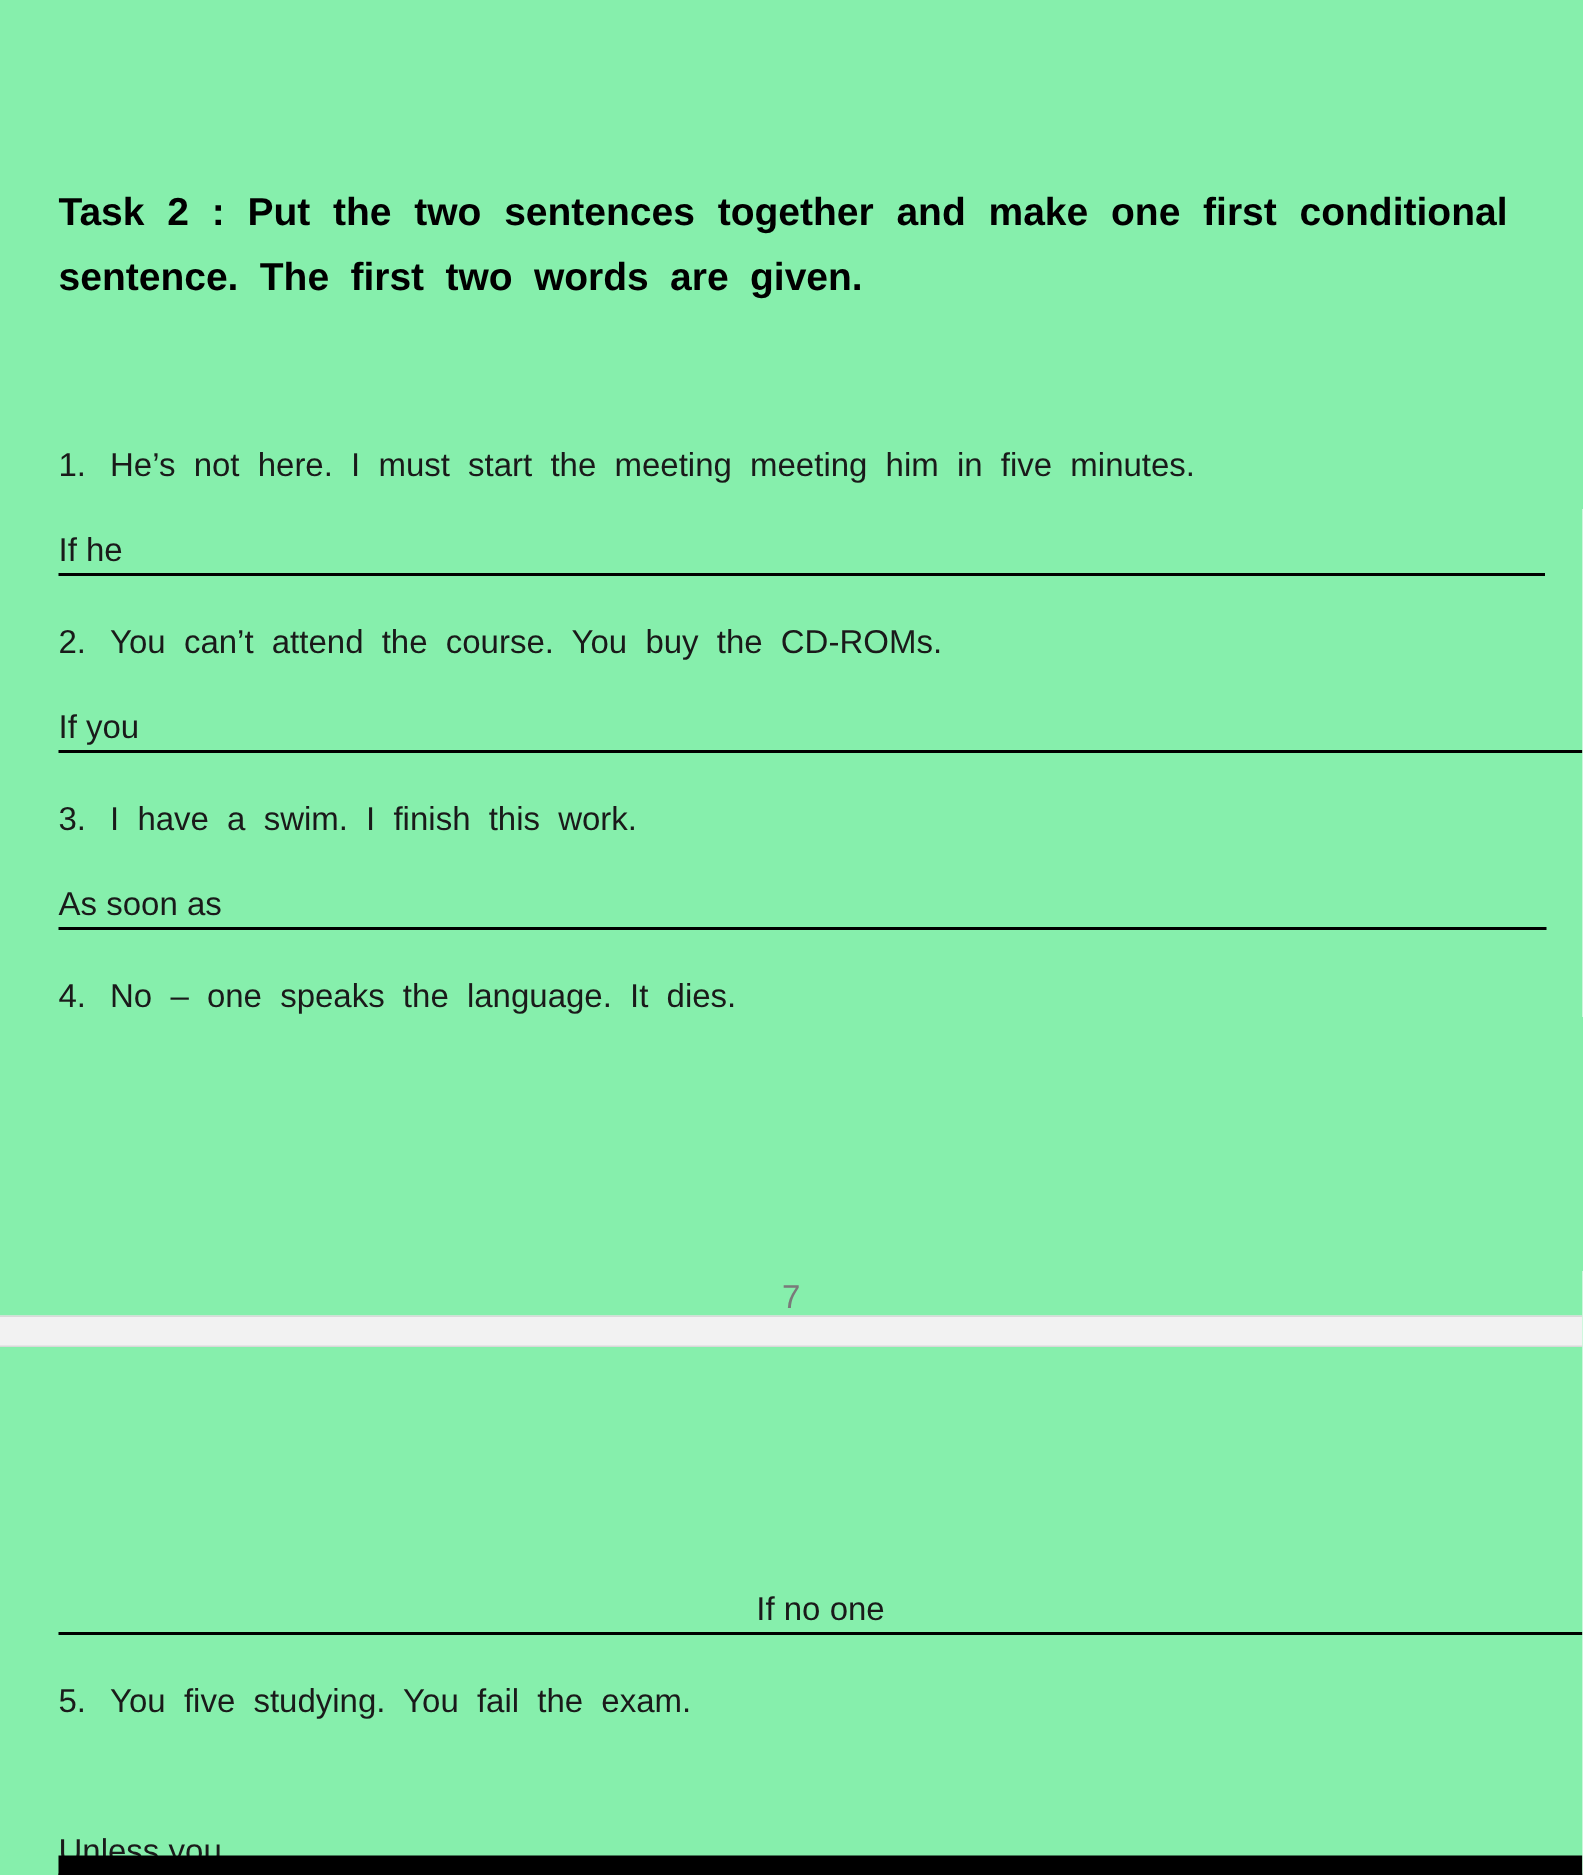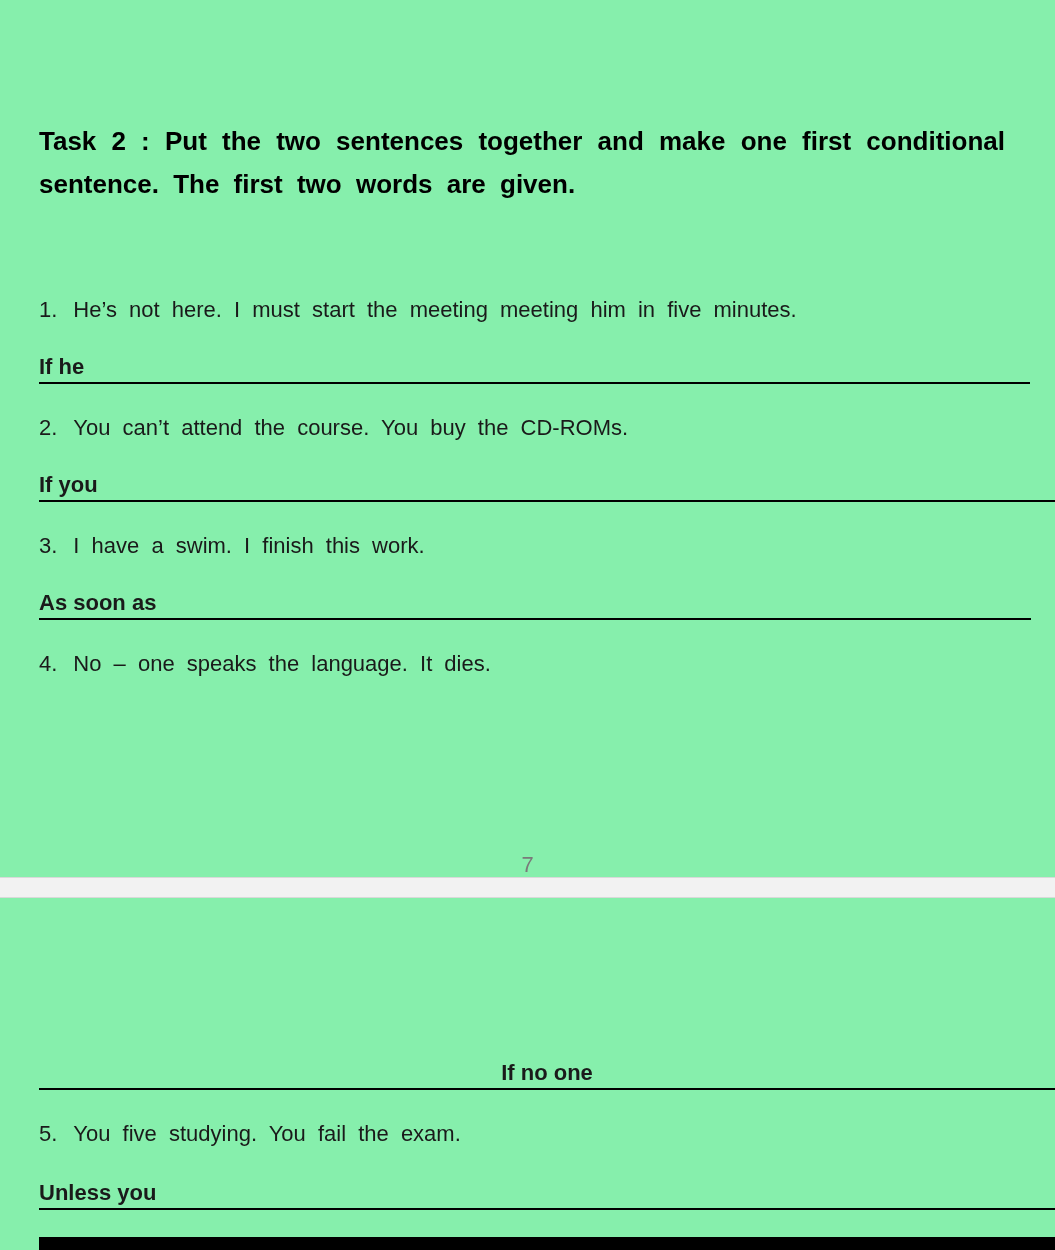--- a/index.html
+++ b/index.html
@@ -46,21 +46,20 @@
     height: 36px;
     border-bottom: 2px solid #000000;
     display: flex;
     align-items: flex-end;
   }
   .answer-prompt {
     font-size: 22px;
     color: #1a1a1a;
     padding-bottom: 2px;
     white-space: nowrap;
-    font-weight: bold;
   }
   .page-number {
     position: absolute;
     left: 0;
     top: 852px;
     width: 100%;
     text-align: center;
     font-size: 22px;
     color: #7a7a7a;
   }
@@ -85,21 +84,21 @@
   
   #sentence-1 { top: 297px; }
   #blank-1    { top: 346px; right: 25px; }
   #sentence-2 { top: 415px; }
   #blank-2    { top: 464px; right: 0; }
   #sentence-3 { top: 533px; }
   #blank-3    { top: 582px; right: 24px; }
   #sentence-4 { top: 651px; }
   #blank-4    { top: 1052px; right: 0; justify-content: center; }
   #sentence-5 { top: 1121px; }
-  #blank-5    { top: 1172px; right: 0; align-items: flex-end; }
+  #blank-5    { top: 1213px; right: 0; align-items: flex-end; }
 </style>
 </head>
 <body>
 
 <div class="page">
 
   <div class="task-title">Task 2 : Put the two sentences together and make one first conditional sentence. The first two words are given.</div>
 
   <div class="exercise-sentence" id="sentence-1">
     <span class="exercise-number">1.</span>

